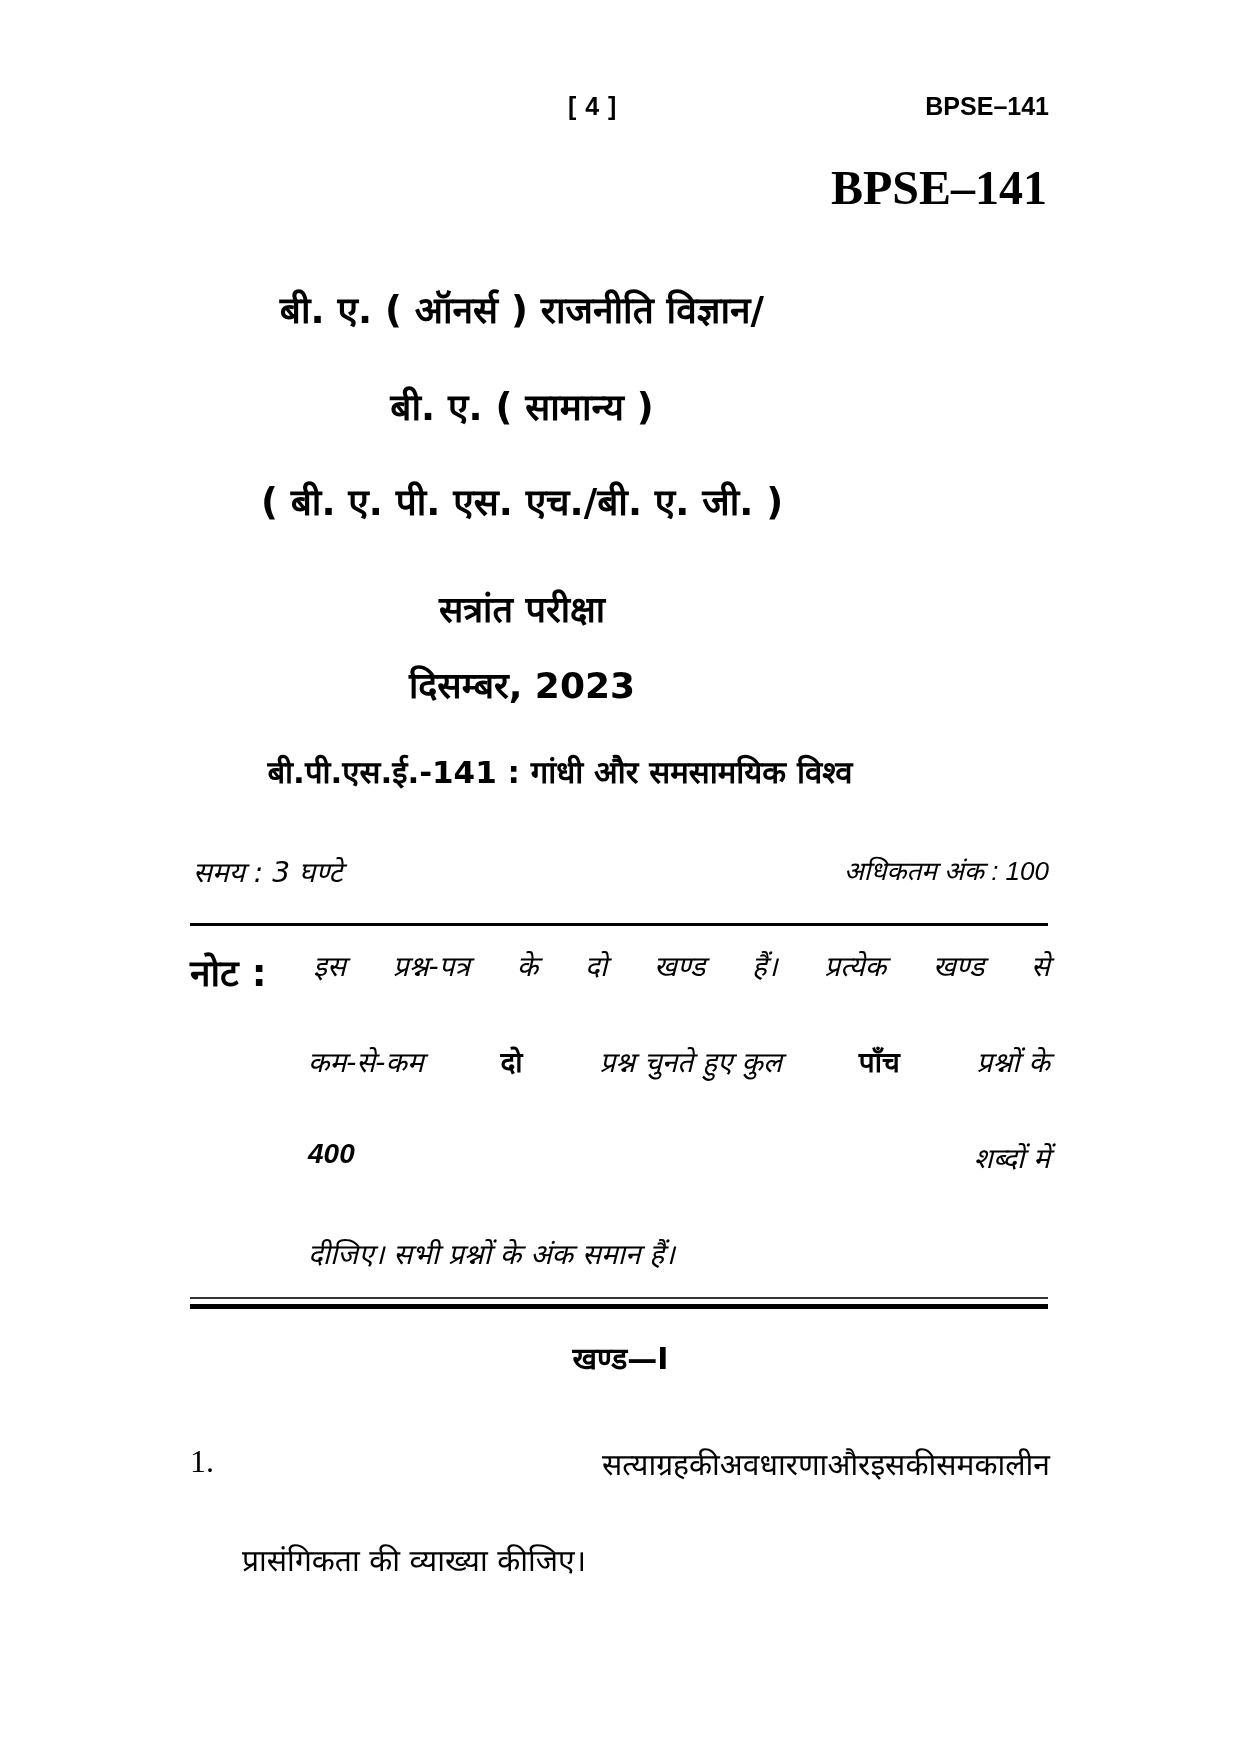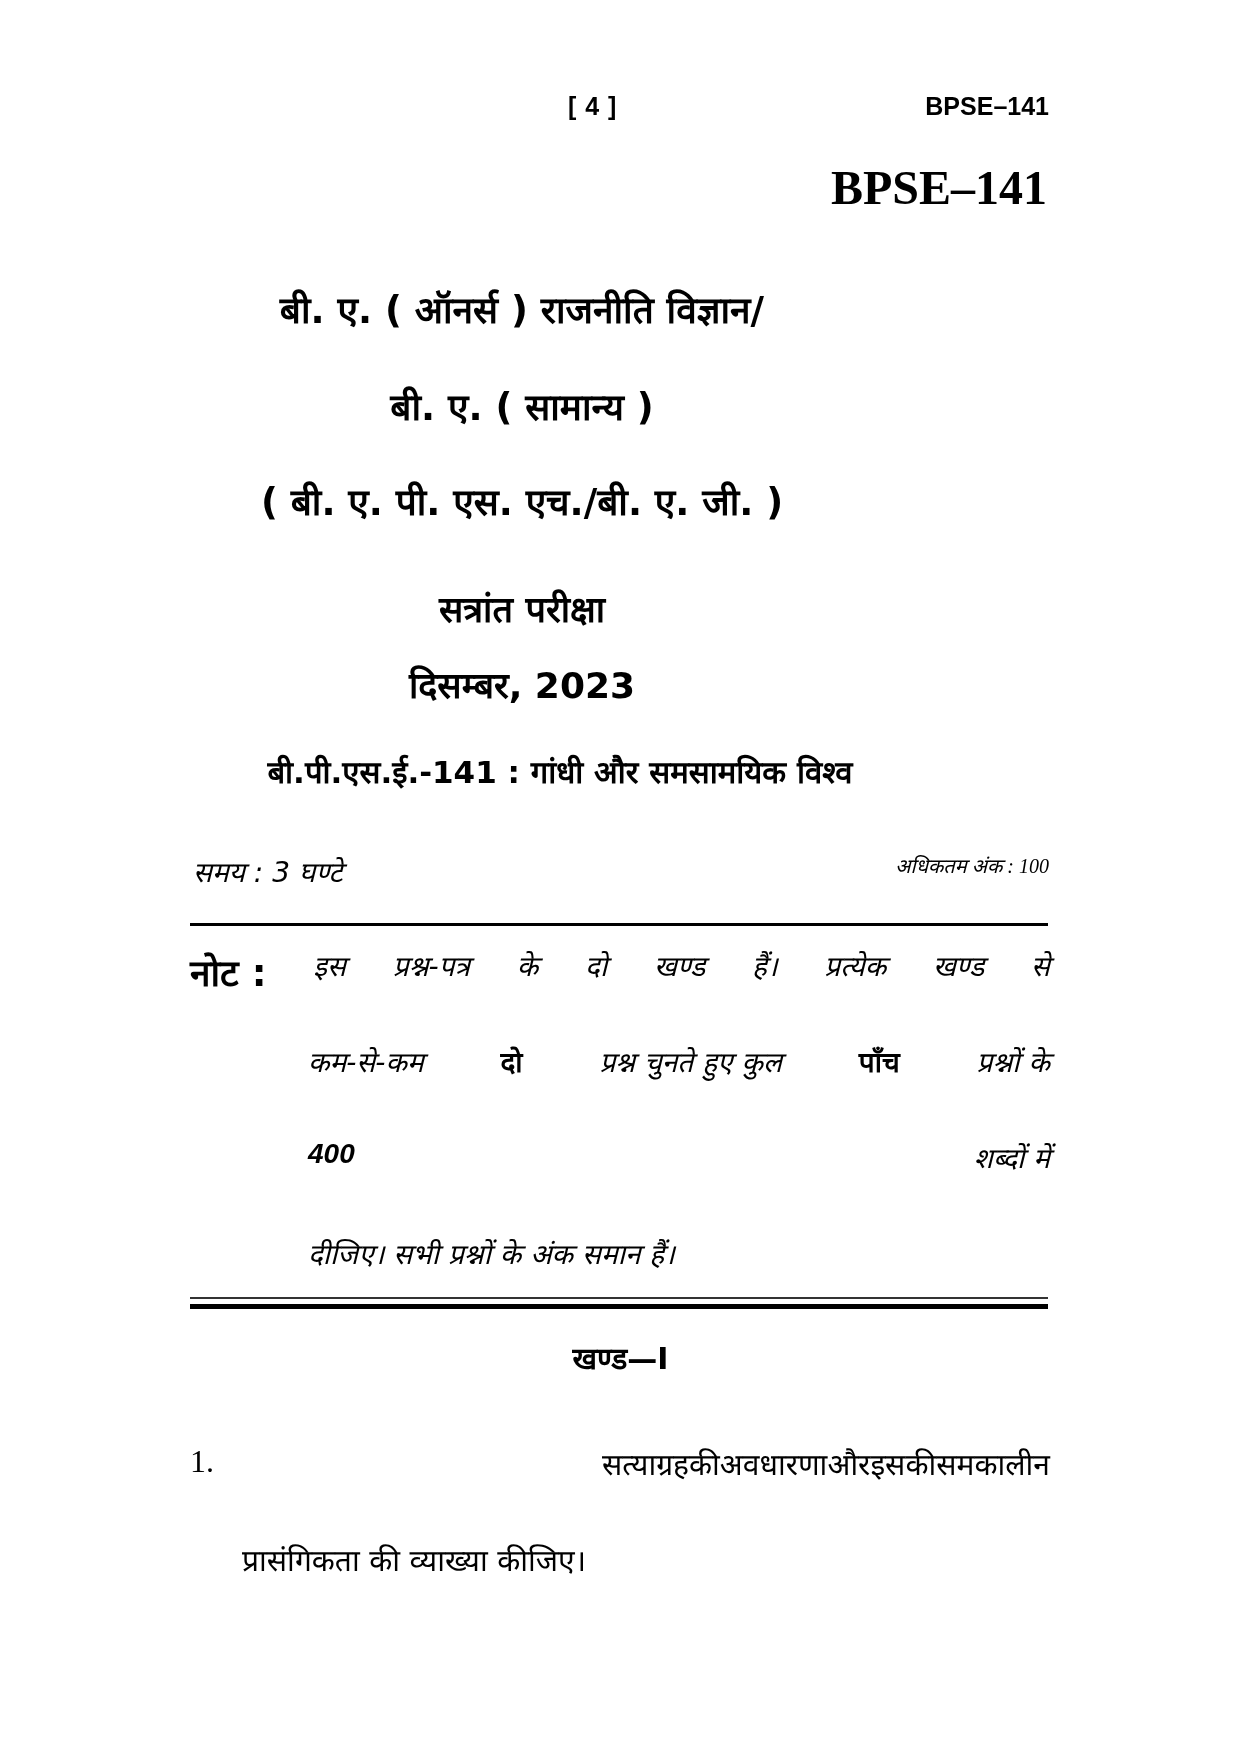--- a/index.html
+++ b/index.html
@@ -46,22 +46,22 @@
     .t5 { top: 660px; font-size: 36px; }
     .t6 { top: 750px; font-size: 31px; left: 0; width: 1120px; }
 
     .meta-left {
       left: 193px; top: 852px;
       font-family: "DejaVu Sans", sans-serif;
       font-style: italic; font-size: 28px;
     }
     .meta-right {
       right: 192px; top: 852px;
-      font-family: Liberation Serif, serif;
-      font-style: italic; font-size: 20px;
+      font-family: Liberation Sans, sans-serif;
+      font-style: italic; font-size: 26px;
     }
     .rule-single {
       position: absolute;
       left: 190px; width: 858px; top: 923px;
       height: 3px; background: #000;
     }
     .note-block {
       position: absolute;
       left: 190px; top: 946px; width: 860px;
       font-family: "DejaVu Sans", sans-serif;

